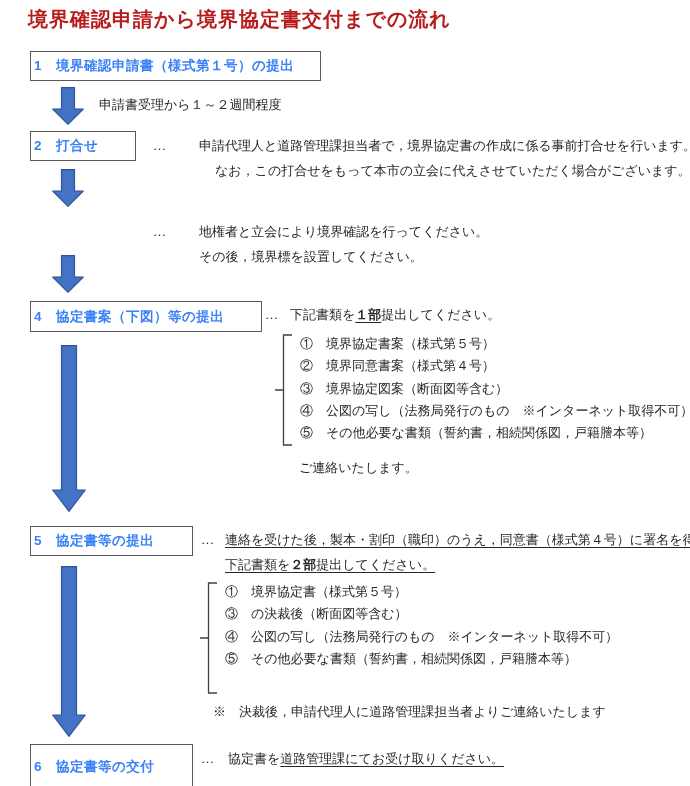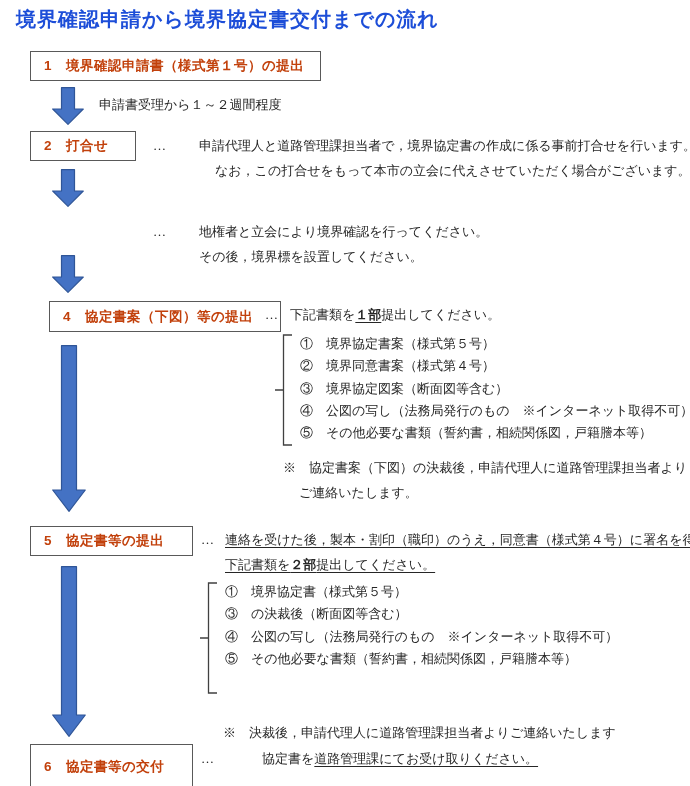--- a/index.html
+++ b/index.html
@@ -2,30 +2,30 @@
 <html><head>
 <meta charset="utf-8">
 <style>
   html,body { margin:0; padding:0; background:#ffffff; }
   .page {
     position:relative; width:690px; height:786px; background:#ffffff;
     font-family:"Liberation Serif","DejaVu Serif",serif;
     color:#262626; overflow:hidden;
   }
   .title {
-    position:absolute; left:16px; top:6px;
+    position:absolute; left:28px; top:6px;
     font-family:"Liberation Sans","DejaVu Sans",sans-serif;
-    font-weight:bold; font-size:20px; letter-spacing:1px; color:#1d4ed8;
+    font-weight:bold; font-size:20px; letter-spacing:1px; color:#b91c1c;
   }
   .box {
     position:absolute; box-sizing:border-box; background:#ffffff;
     border:1.4px solid #595959;
-    display:flex; align-items:center; padding-left:13px;
+    display:flex; align-items:center; padding-left:3px;
     font-family:"Liberation Sans","DejaVu Sans",sans-serif;
-    font-weight:bold; font-size:13.5px; letter-spacing:0.5px; color:#c2410c;
+    font-weight:bold; font-size:13.5px; letter-spacing:0.5px; color:#3b82f6;
     white-space:nowrap;
   }
   .dots { position:absolute; font-size:13px; line-height:24px; }
   .body-text { position:absolute; font-size:13px; line-height:24.5px; white-space:nowrap; }
   .list { position:absolute; font-size:13px; line-height:22.3px; white-space:nowrap; }
   .note { position:absolute; font-size:13px; line-height:24.5px; white-space:nowrap; }
   .u { text-decoration:underline; text-underline-offset:3px; }
   .b { font-weight:bold; }
   .indent { padding-left:16px; }
   svg { position:absolute; display:block; }
@@ -62,41 +62,40 @@
   <div class="dots" style="left:153px; top:220px;">…</div>
   <div class="body-text" style="left:199px; top:220px;">
     <div>地権者と立会により境界確認を行ってください。</div>
     <div>その後，境界標を設置してください。</div>
   </div>
 
   <svg style="left:52px; top:255px;" width="32" height="38" viewBox="0 0 32 38">
     <path d="M9.5,0.7 H22.5 V22 H31.3 L16,37.3 L0.7,22 H9.5 Z" fill="#4472C4" stroke="#2F5597" stroke-width="1.2" stroke-linejoin="round"></path>
   </svg>
 
-  <div class="box" style="left:30px; top:301px; width:232px; height:31px;margin-left:19px;">
+  <div class="box" style="left:30px; top:301px; width:232px; height:31px;">
     <span>4　協定書案（下図）等の提出</span>
   </div>
   <div class="dots" style="left:265px; top:303px;">…</div>
   <div class="body-text" style="left:290px; top:303px;">
     <span>下記書類を</span><span class="b u">１部</span><span>提出してください。</span>
   </div>
 
   <svg style="left:275px; top:334px;" width="18" height="112" viewBox="0 0 18 112">
     <path d="M17,1 H8.5 V111 H17 M8.5,56 H0" fill="none" stroke="#404040" stroke-width="1.3"></path>
   </svg>
   <div class="list" style="left:300px; top:333px;">
     <div>①　境界協定書案（様式第５号）</div>
     <div>②　境界同意書案（様式第４号）</div>
     <div>③　境界協定図案（断面図等含む）</div>
     <div>④　公図の写し（法務局発行のもの　※インターネット取得不可）</div>
     <div>⑤　その他必要な書類（誓約書，相続関係図，戸籍謄本等）</div>
   </div>
 
   <div class="note" style="left:283px; top:456px;">
-    <div>※　協定書案（下図）の決裁後，申請代理人に道路管理課担当者より</div>
     <div class="indent">ご連絡いたします。</div>
   </div>
 
   <svg style="left:52px; top:345px;" width="34" height="167" viewBox="0 0 34 167">
     <path d="M9.5,0.7 H24.5 V145 H33.3 L17,166.3 L0.7,145 H9.5 Z" fill="#4472C4" stroke="#2F5597" stroke-width="1.2" stroke-linejoin="round"></path>
   </svg>
 
   <div class="box" style="left:30px; top:526px; width:163px; height:30px;">
     <span>5　協定書等の提出</span>
   </div>
@@ -109,27 +108,27 @@
   <svg style="left:200px; top:582px;" width="18" height="112" viewBox="0 0 18 112">
     <path d="M17,1 H8.5 V111 H17 M8.5,56 H0" fill="none" stroke="#404040" stroke-width="1.3"></path>
   </svg>
   <div class="list" style="left:225px; top:581px;">
     <div>①　境界協定書（様式第５号）</div>
     <div>③　の決裁後（断面図等含む）</div>
     <div>④　公図の写し（法務局発行のもの　※インターネット取得不可）</div>
     <div>⑤　その他必要な書類（誓約書，相続関係図，戸籍謄本等）</div>
   </div>
 
-  <div class="note" style="left:223px; top:700px;margin-top:21px;">※　決裁後，申請代理人に道路管理課担当者よりご連絡いたします</div>
+  <div class="note" style="left:213px; top:700px;">※　決裁後，申請代理人に道路管理課担当者よりご連絡いたします</div>
 
   <svg style="left:52px; top:566px;" width="34" height="171" viewBox="0 0 34 171">
     <path d="M9.5,0.7 H24.5 V149 H33.3 L17,170.3 L0.7,149 H9.5 Z" fill="#4472C4" stroke="#2F5597" stroke-width="1.2" stroke-linejoin="round"></path>
   </svg>
 
   <div class="box" style="left:30px; top:744px; width:163px; height:46px;">
     <span>6　協定書等の交付</span>
   </div>
   <div class="dots" style="left:201px; top:747px;">…</div>
-  <div class="body-text" style="left:228px; top:747px;margin-left:34px;">
+  <div class="body-text" style="left:228px; top:747px;">
     <span>協定書を</span><span class="u">道路管理課にてお受け取りください。</span>
   </div>
 
 </div>
 
 </body></html>

